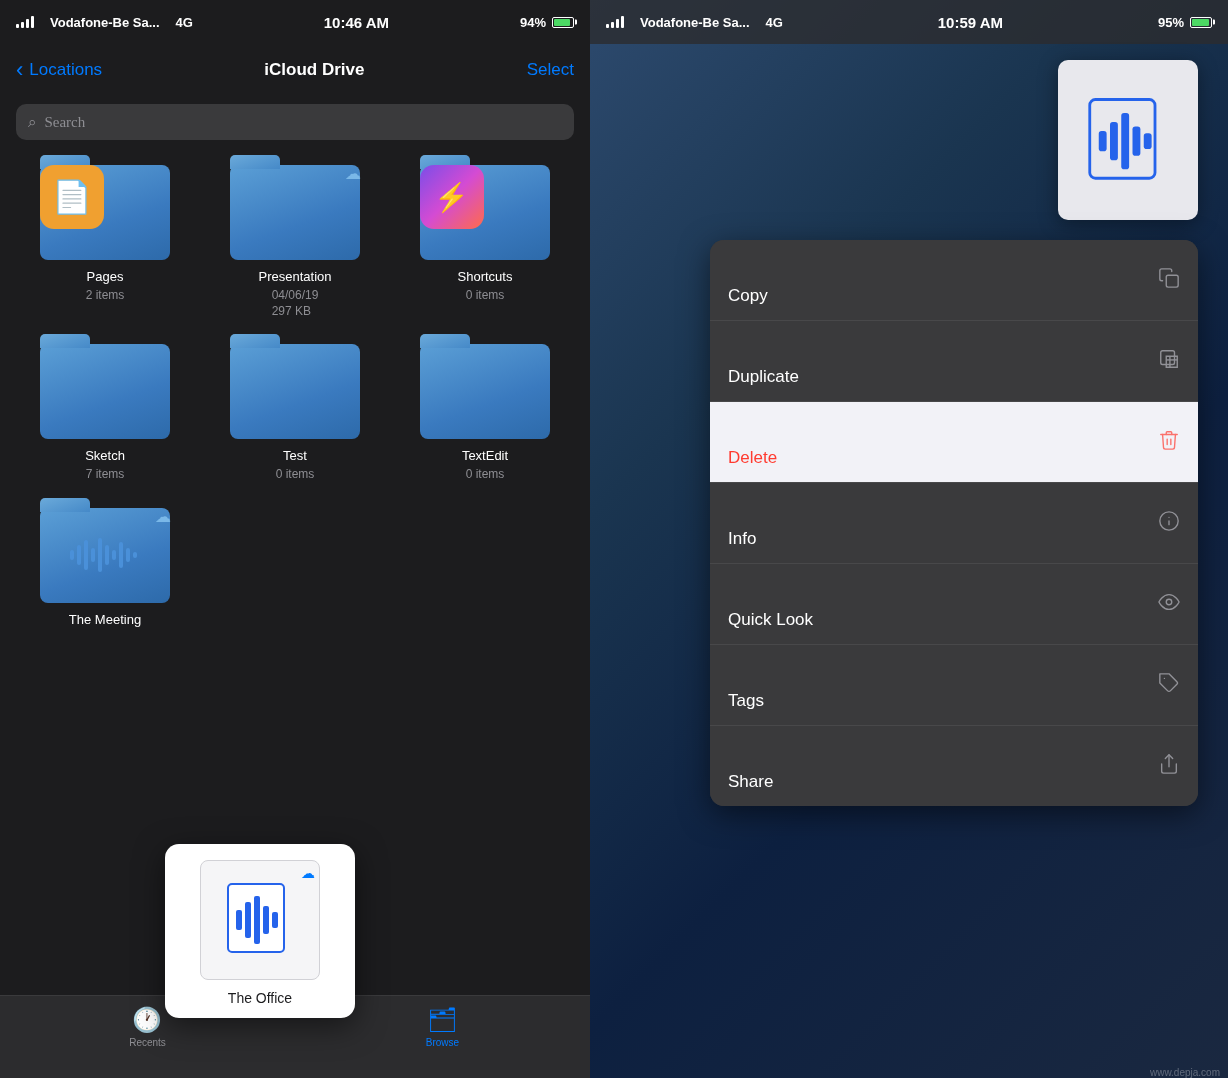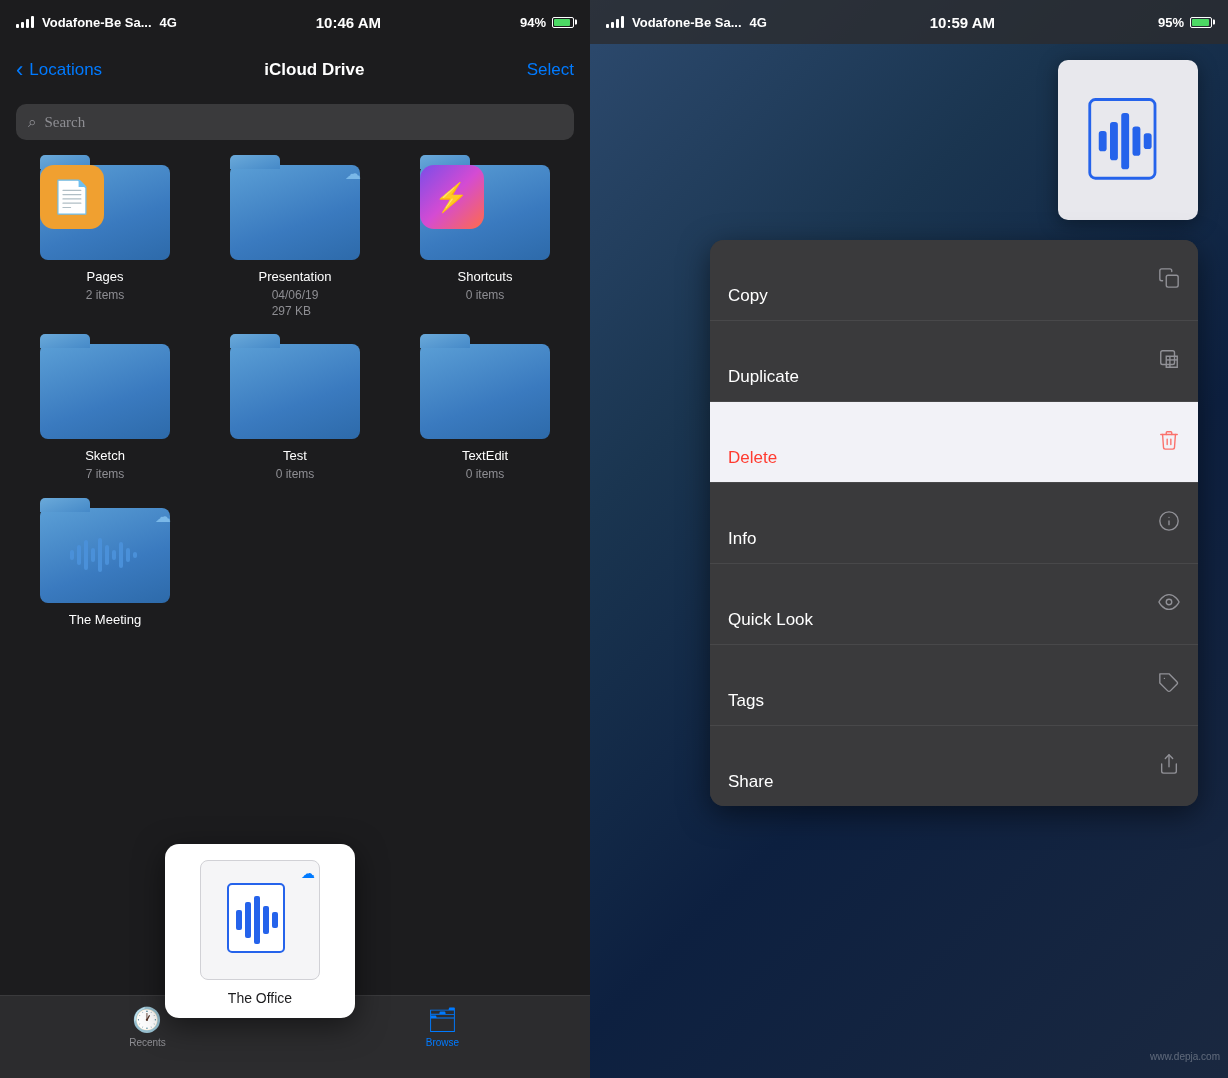--- a/index.html
+++ b/index.html
@@ -28,21 +28,21 @@
       background: #1c1c1e;
       display: flex;
       align-items: center;
       justify-content: space-between;
       padding: 0 16px;
       flex-shrink: 0;
     }
     .status-bar-left {
       display: flex;
       align-items: center;
-      gap: 8px;
+      gap: 16px;
       font-size: 13px;
       font-weight: 600;
       color: #fff;
     }
     .status-bar-right {
       display: flex;
       align-items: center;
       gap: 6px;
       font-size: 13px;
       font-weight: 600;
@@ -419,21 +419,21 @@
     }
     .menu-icon {
       font-size: 20px;
       color: #ebebf5;
       opacity: 0.7;
     }
 
     
     .watermark {
       position: absolute;
-      bottom: 16px;
+      bottom: 0;
       right: 8px;
       font-size: 10px;
       color: rgba(255,255,255,0.3);
       z-index: 20;
     }
 
     
     .waveform-svg {
       width: 80px;
       height: 50px;

